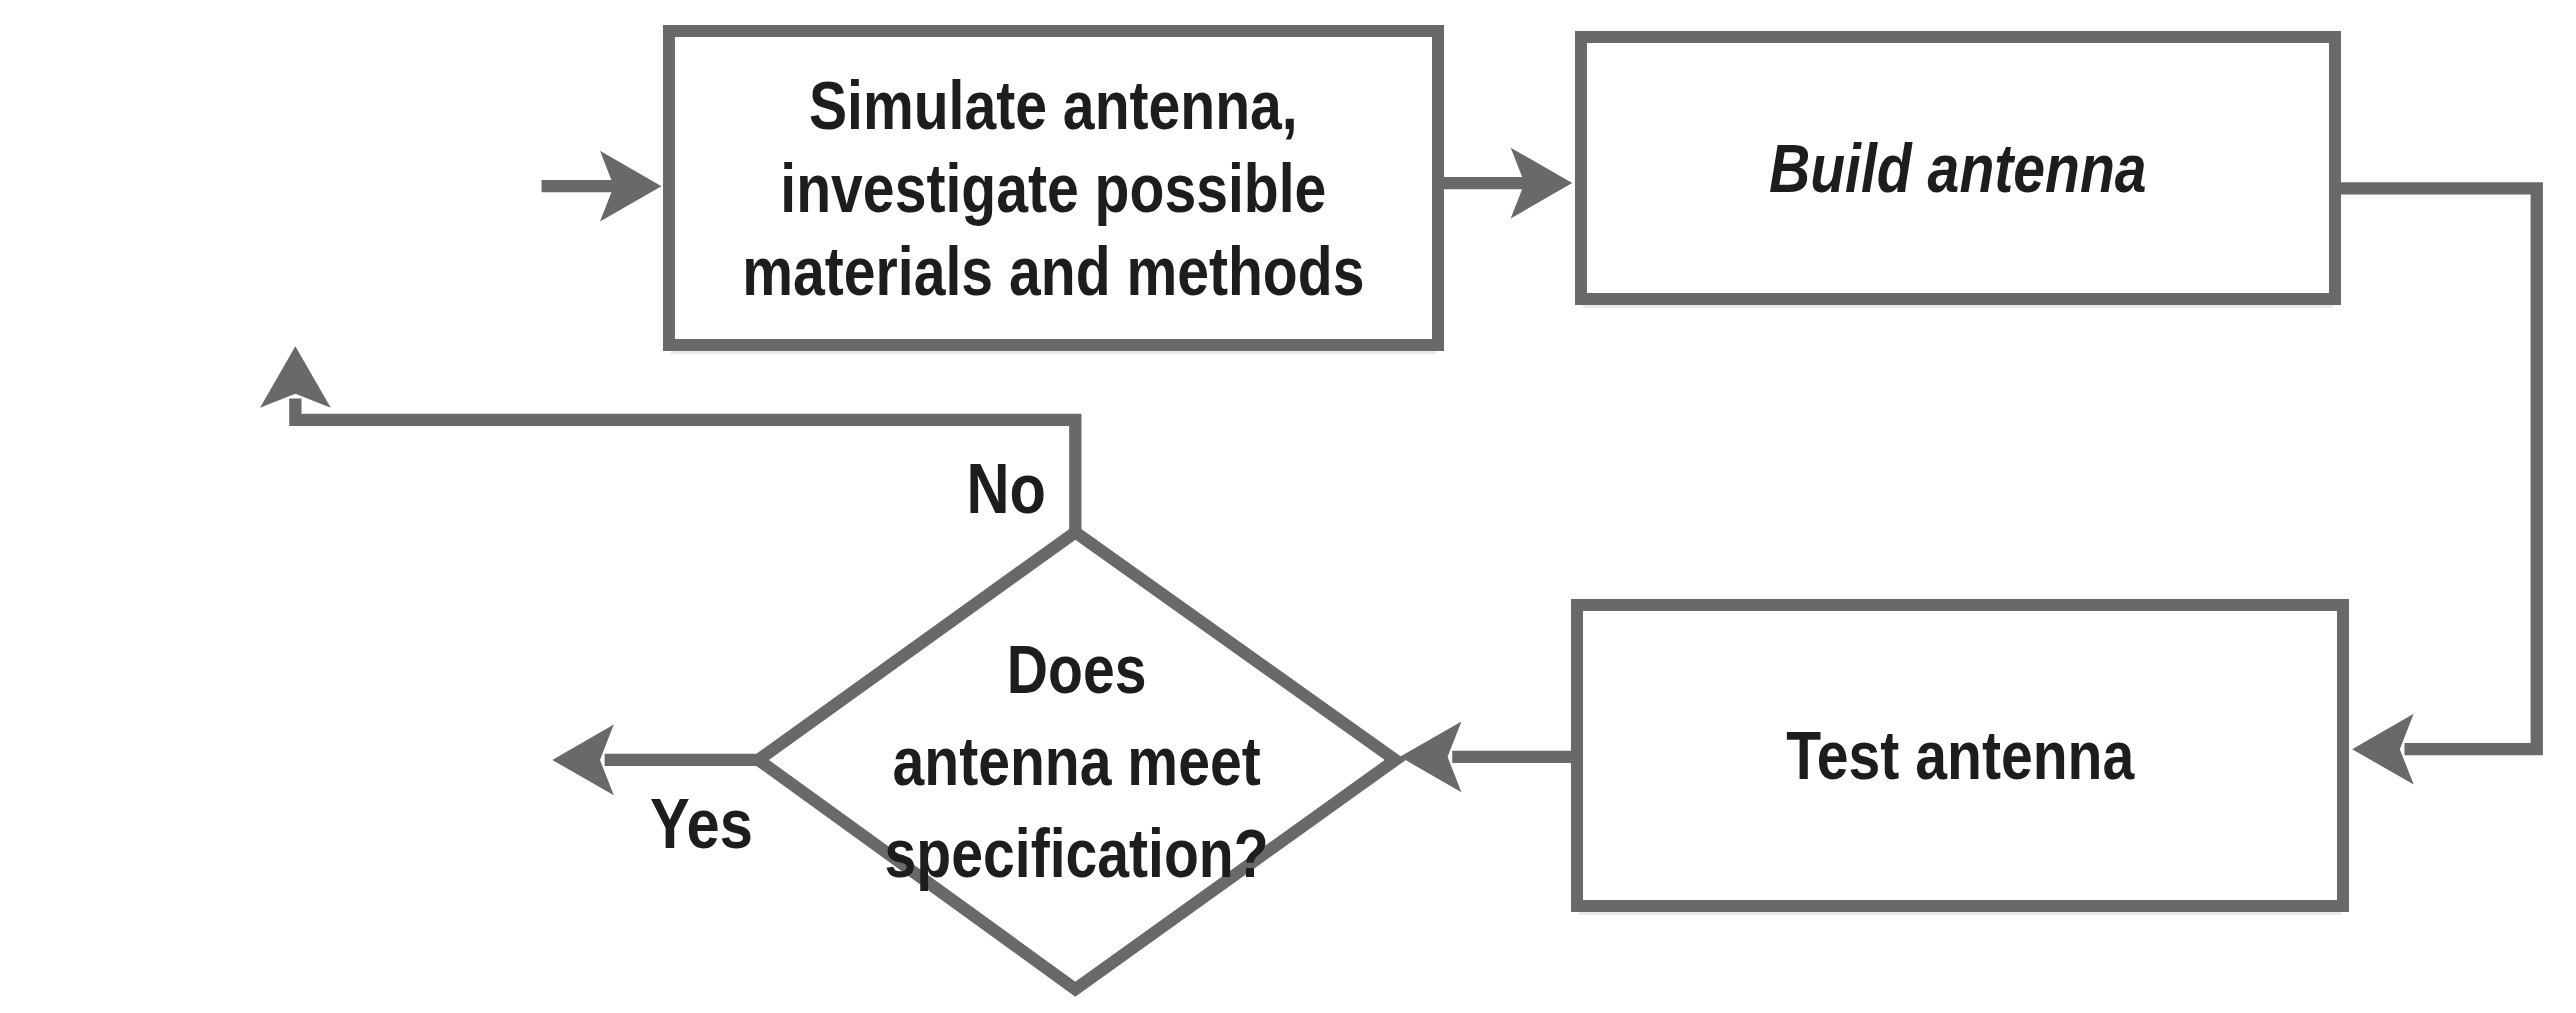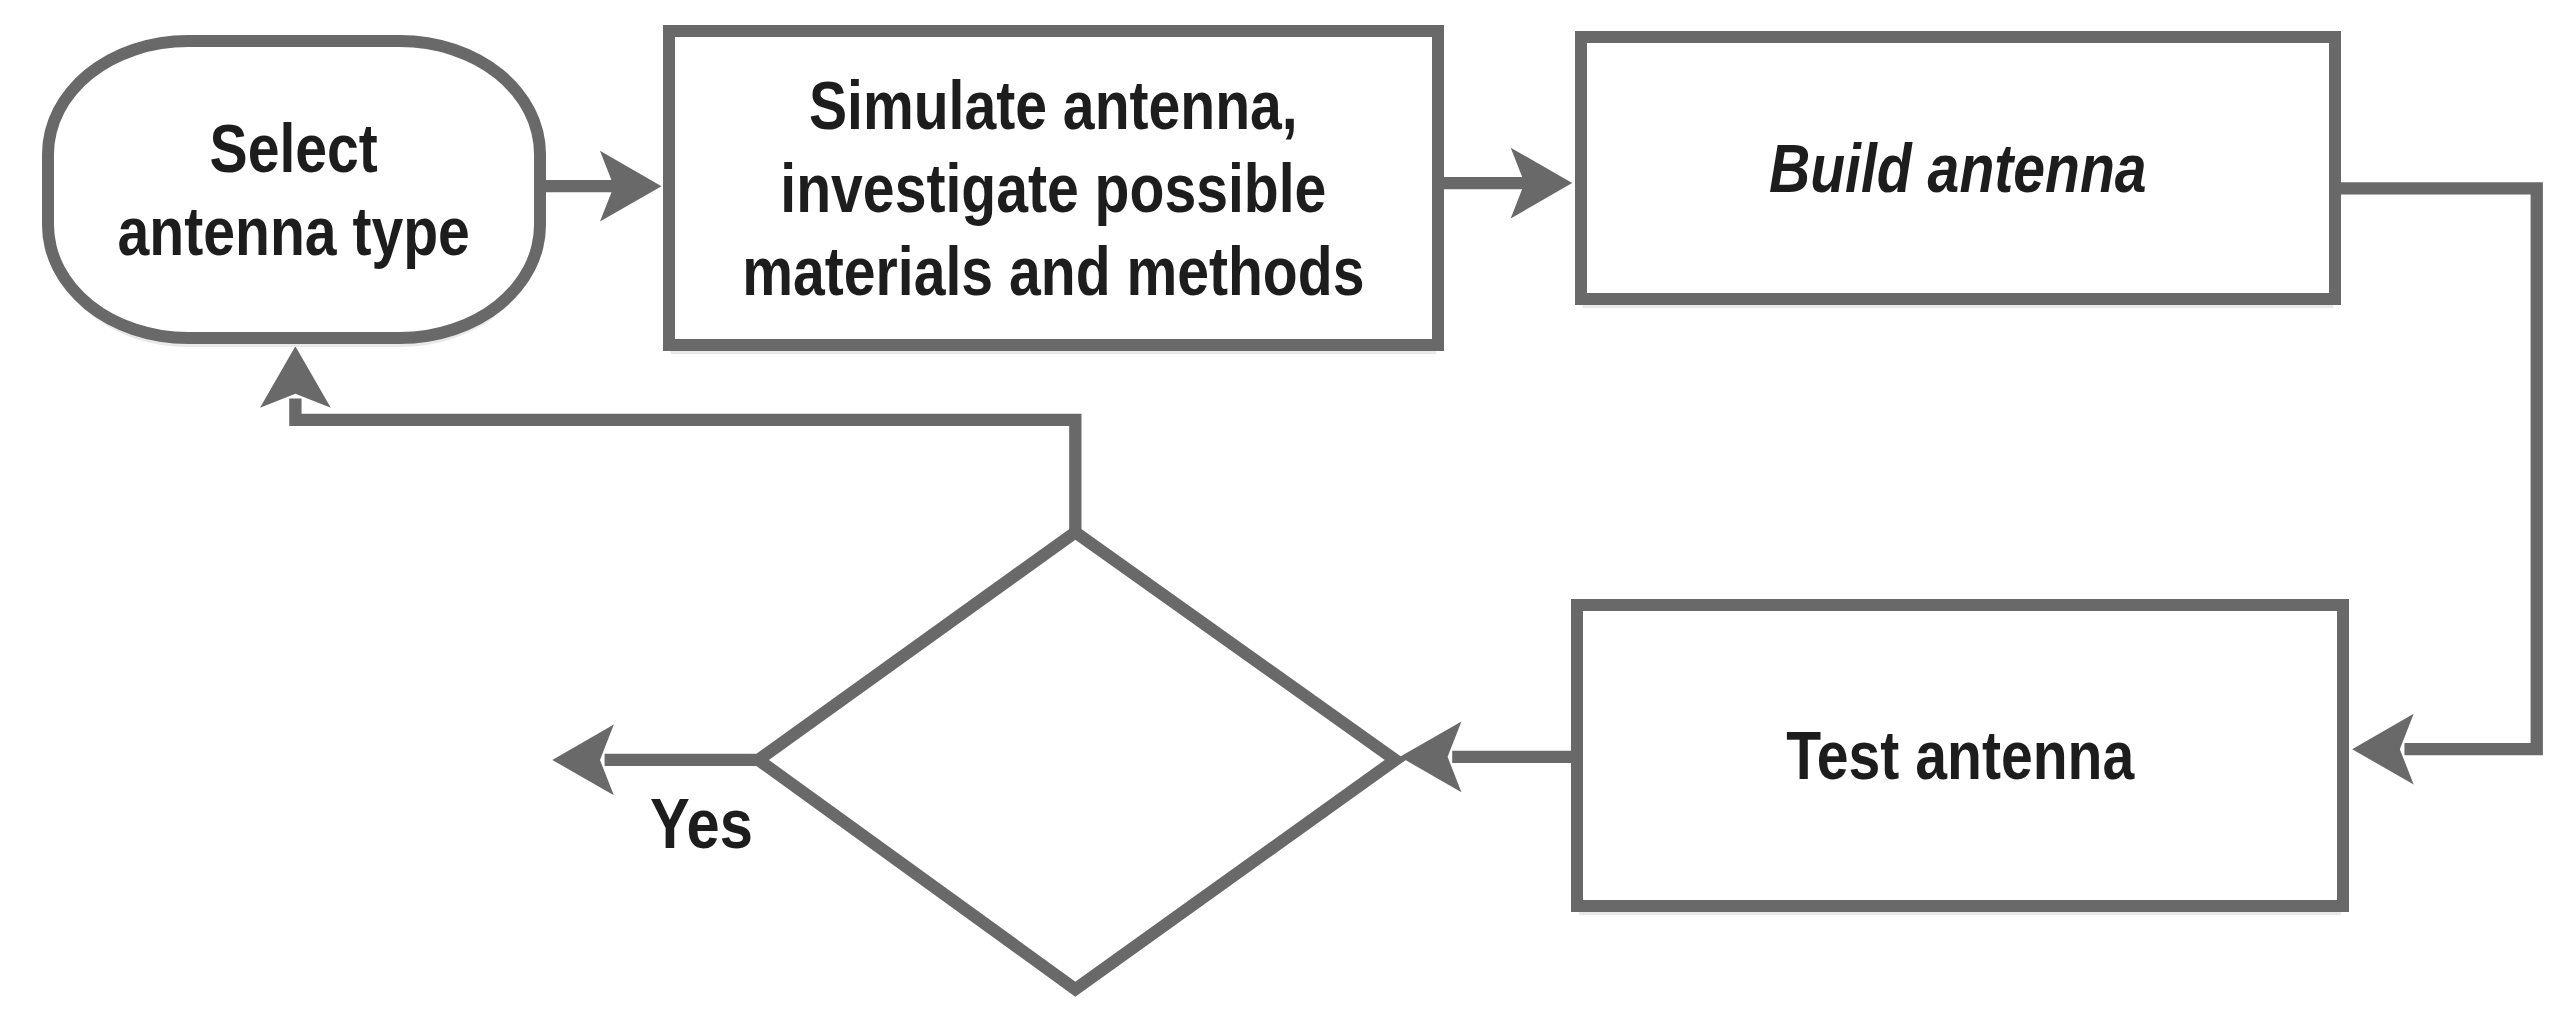--- a/index.html
+++ b/index.html
@@ -131,26 +131,20 @@
 
     <polyline class="stroke-line" points="986,988 786,988"></polyline>
     <polygon class="arrow-head" points="718,988 798,942 780,988 798,1034"></polygon>
 
     <polyline class="stroke-line" points="1398,696 1398,546 384,546 384,518"></polyline>
     <polygon class="arrow-head" points="384,450 338,530 384,512 430,530"></polygon>
 
     <polygon class="diamond-shape" points="1398,692 1814,988 1398,1286 986,988"></polygon>
   </svg>
 
-  <div class="node terminator shadowed node-select">
-    <div class="node-inner">
-      <span>Select</span>
-      <span>antenna type</span>
-    </div>
-  </div>
 
   <div class="node shadowed node-simulate">
     <div class="node-inner">
       <span>Simulate antenna,</span>
       <span>investigate possible</span>
       <span>materials and methods</span>
     </div>
   </div>
 
   <div class="node shadowed node-build">
@@ -159,20 +153,30 @@
     </div>
   </div>
 
   <div class="node shadowed node-test">
     <div class="node-inner">
       <span>Test antenna</span>
     </div>
   </div>
 
 
+  <div class="decision-label">
+    <div class="node-inner">
+      <span>Does</span>
+      <span>antenna meet</span>
+      <span>specification?</span>
+    </div>
+  </div>
 
+  <div class="edge-label edge-label-no">
+    <div class="node-inner">No</div>
+  </div>
 
   <div class="edge-label edge-label-yes">
     <div class="node-inner">Yes</div>
   </div>
 
 </div>
 
 
 </body></html>

